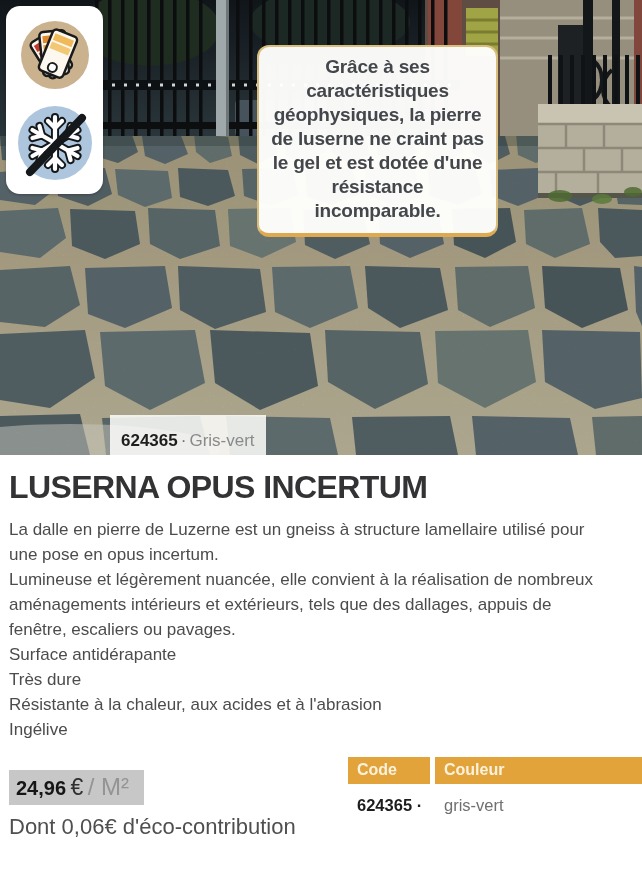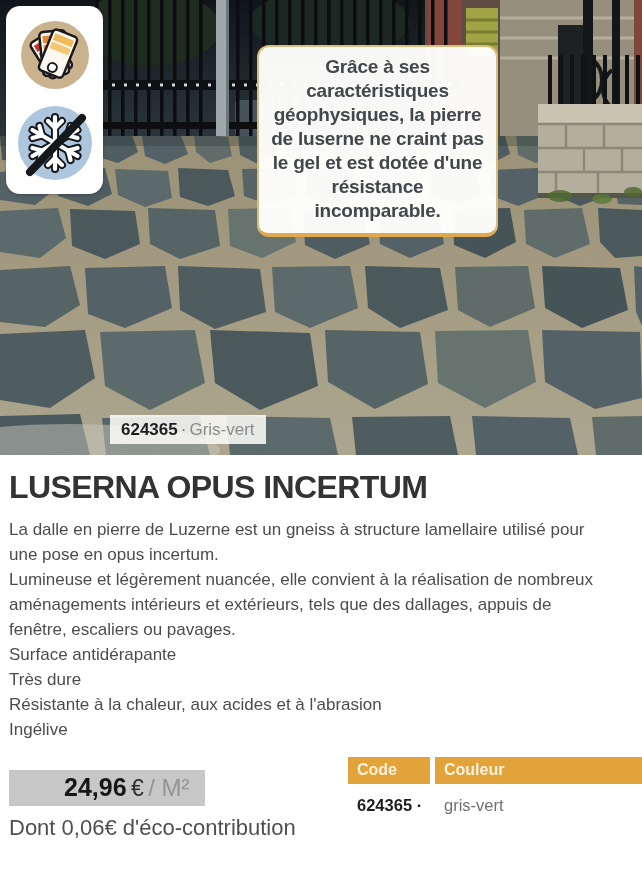--- a/index.html
+++ b/index.html
@@ -23,38 +23,38 @@
   .callout{
     position:absolute;left:257px;top:45px;width:241px;box-sizing:border-box;
     background:rgba(255,255,253,.97);
     border:2px solid #d9bd7c;border-bottom:4px solid #dfa94f;border-radius:12px;
     padding:8px 7px 10px;text-align:center;
     font-size:19px;font-weight:700;color:#43474b;line-height:1.26;letter-spacing:-.2px;
   }
   
   .photo-label{
     position:absolute;left:110px;top:415px;background:rgba(250,250,248,.88);
-    padding:5px 11px 4px;font-size:17px;white-space:nowrap;
+    padding:16px 11px 4px;font-size:17px;white-space:nowrap;
   }
   .photo-label .code{font-weight:700;color:#1e1e1e;}
   .photo-label .sep{color:#6e6e6e;padding:0 3px;}
   .photo-label .colr{color:#8a8a8a;}
   
   .content{position:absolute;left:0;top:455px;right:0;padding:16px 12px 0 9px;box-sizing:border-box;}
   h1.title{
     margin:0 0 12px;font-size:32px;font-weight:700;color:#333336;
     letter-spacing:-.6px;line-height:1.05;
   }
   .desc p{margin:0;font-size:17px;line-height:25px;color:#4c4c4c;max-width:600px;}
   .specs div{font-size:17px;line-height:25px;color:#4c4c4c;}
   
   .bottom{display:flex;margin-top:15px;margin-right:-12px;}
   .price-col{width:339px;padding-top:13px;}
   .price-strip{display:inline-block;background:#c7c7c7;padding:3px 15px 4px 7px;white-space:nowrap;}
-  .price-strip .amount{font-size:25px;font-weight:700;color:#161616;margin-left:48px;}
+  .price-strip .amount{font-size:20px;font-weight:700;color:#161616;}
   .price-strip .currency{font-size:23px;color:#2e2e2e;}
   .price-strip .unit{font-size:24px;color:#949494;}
   .eco{margin-top:9px;font-size:22px;color:#4f4f4f;}
   .table-col{flex:1;}
   .spec-table{display:grid;grid-template-columns:82px 5px 1fr;}
   .spec-table .th{
     background:#e2a33b;color:#fbf2de;font-weight:700;font-size:16px;
     padding:4px 0 5px 9px;
   }
   .spec-table .gap{background:#ffffff;}

